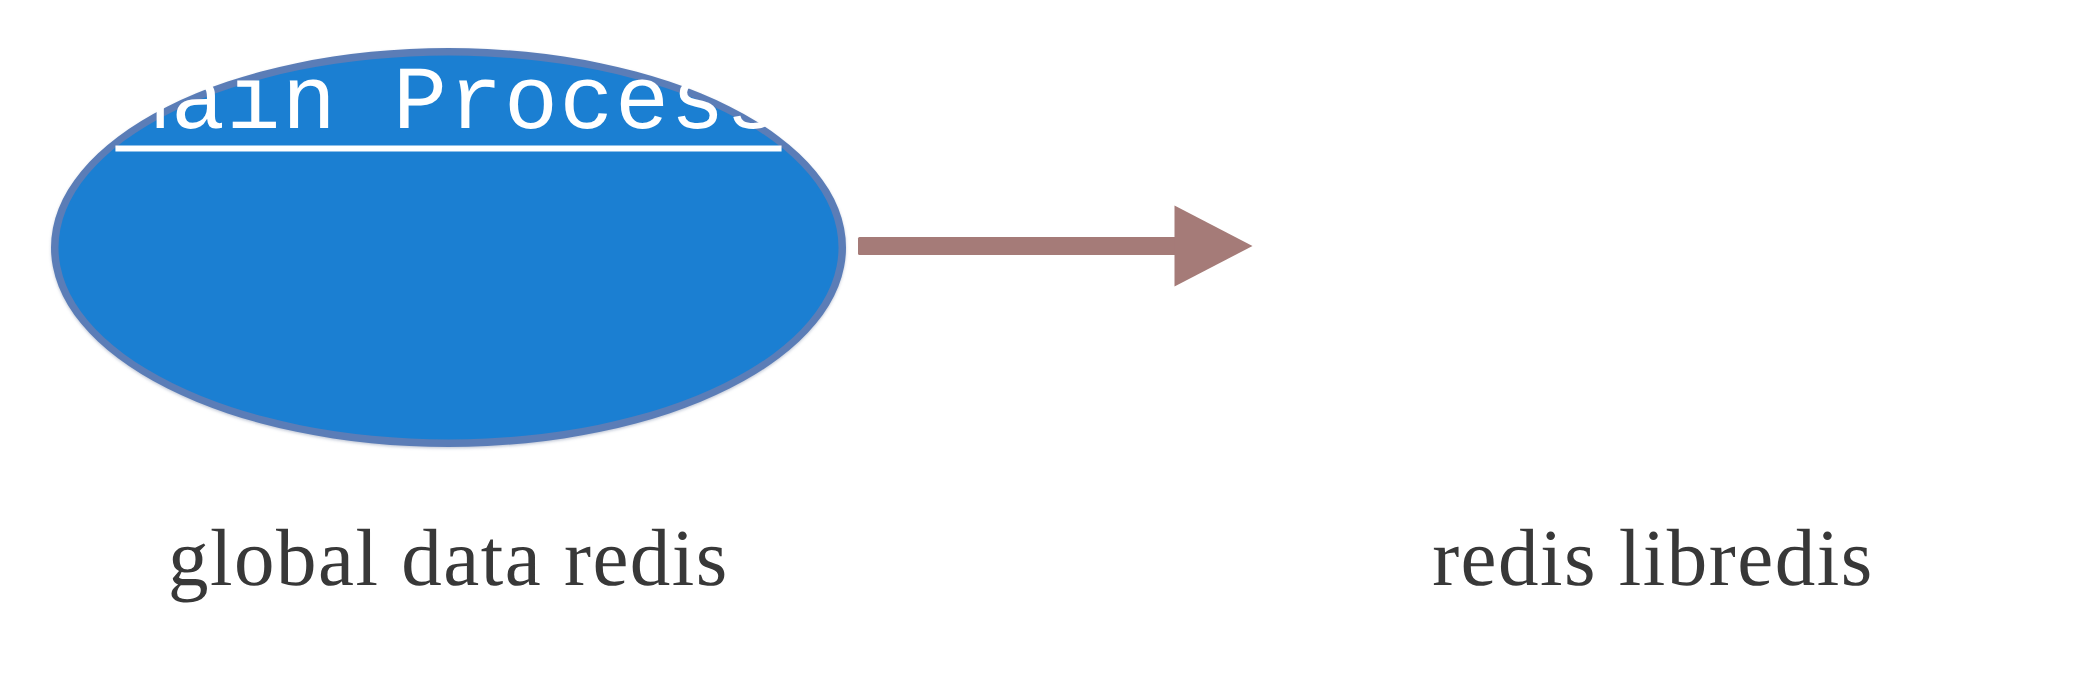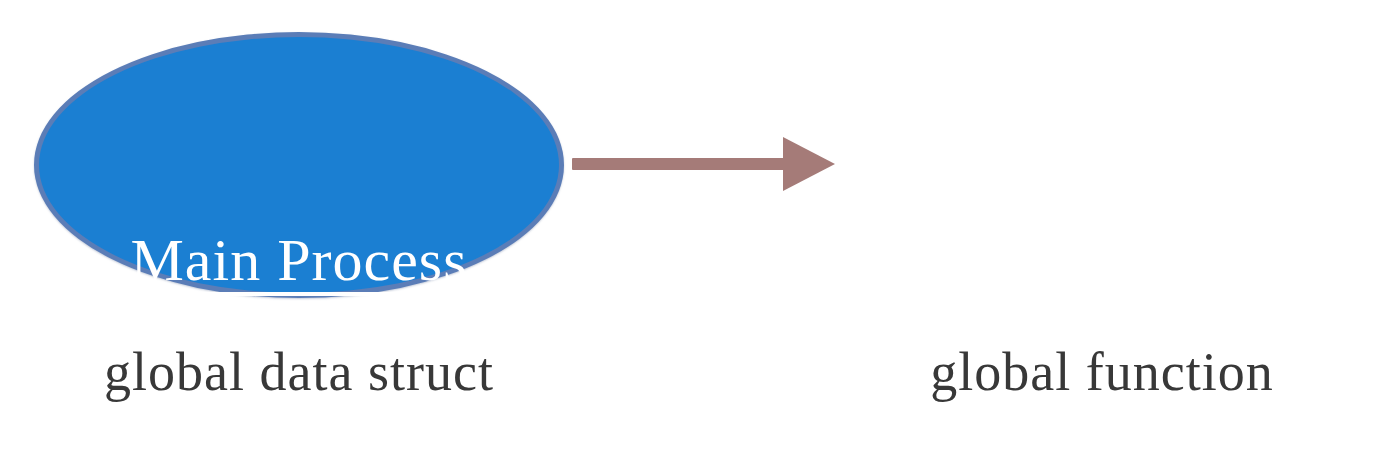--- a/index.html
+++ b/index.html
@@ -12,24 +12,25 @@
   }
   .diagram {
     position: relative;
     width: 1392px;
     height: 453px;
     background: #ffffff;
   }
   .node {
     position: absolute;
     display: flex;
-    align-items: flex-end;
+    align-items: flex-start;
     justify-content: center;
     border-radius: 50%;
     text-align: center;
+    font-family: Liberation Mono, monospace;
   }
   .node-main {
     left: 34px;
     top: 32px;
     width: 530px;
     height: 266px;
     background: #1b7fd2;
     border: 5px solid #5b7db7;
     box-shadow: 0 1px 2px rgba(90,110,150,0.35);
   }
@@ -102,17 +103,17 @@
   <div class="node node-main">
     <span class="node-label">Main Process</span>
   </div>
 
   <div class="arrow">
     <div class="arrow-shaft"></div>
     <div class="arrow-head"></div>
   </div>
 
 
-  <div class="caption caption-main">global data struct</div>
+  <div class="caption caption-main">global data redis</div>
 
-  <div class="caption caption-lib">global function</div>
+  <div class="caption caption-lib">redis libredis</div>
 
 </div>
 
 </body></html>

